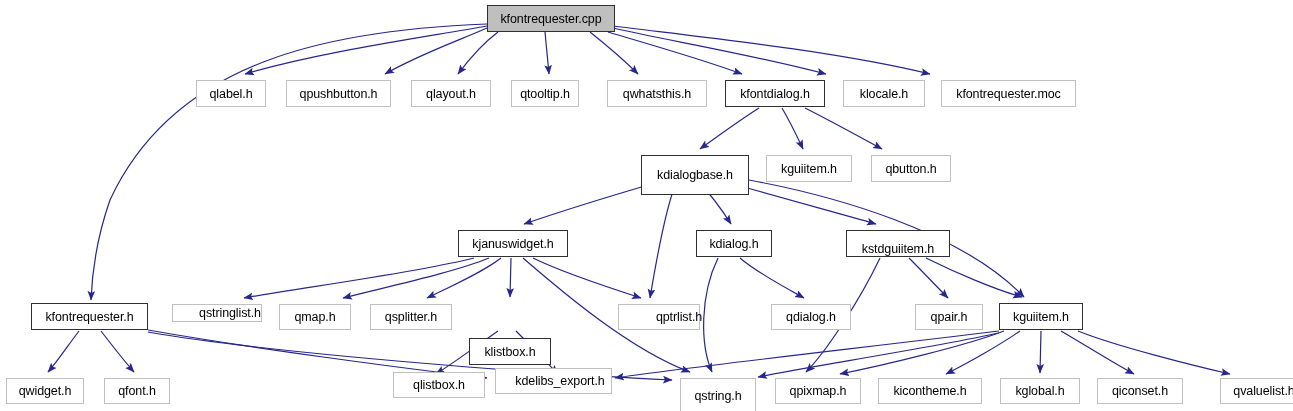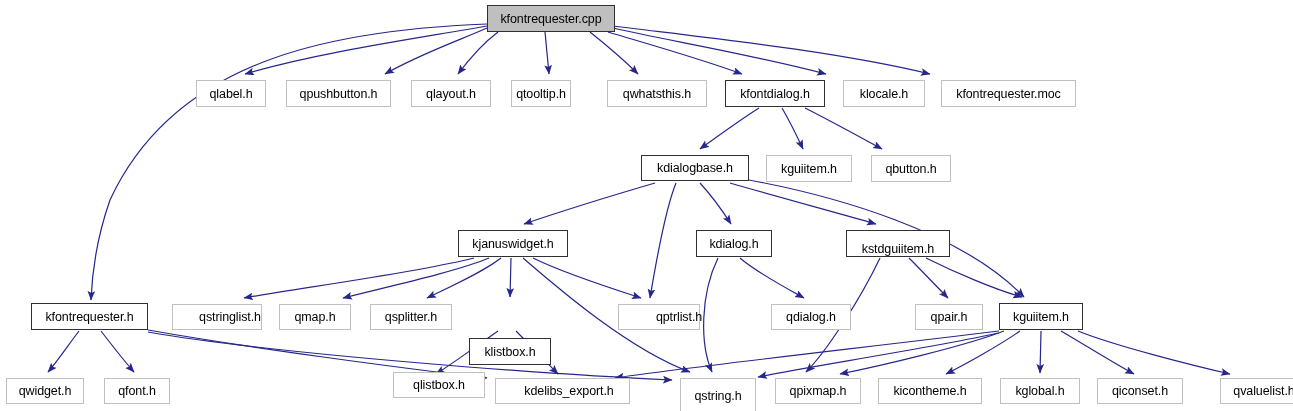--- a/index.html
+++ b/index.html
@@ -72,57 +72,57 @@
       </div>
       <div class="node" style="left: 196px; top: 80px; width: 70px; height: 27px;">
         <span>qlabel.h</span>
       </div>
       <div class="node" style="left: 286px; top: 80px; width: 105px; height: 27px;">
         <span>qpushbutton.h</span>
       </div>
       <div class="node" style="left: 411px; top: 80px; width: 80px; height: 27px;">
         <span>qlayout.h</span>
       </div>
-      <div class="node" style="left: 511px; top: 80px; width: 60px; height: 27px; text-align: center;">
+      <div class="node" style="left: 511px; top: 80px; width: 68px; height: 27px; text-align: center;">
         <span>qtooltip.h</span>
       </div>
       <div class="node" style="left: 607px; top: 80px; width: 100px; height: 27px; justify-content: center;">
         <span>qwhatsthis.h</span>
       </div>
       <div class="node bold" style="left: 725px; top: 80px; width: 100px; height: 27px;">
         <span>kfontdialog.h</span>
       </div>
       <div class="node" style="left: 843px; top: 80px; width: 82px; height: 27px;">
         <span>klocale.h</span>
       </div>
       <div class="node" style="left: 941px; top: 80px; width: 135px; height: 27px;">
         <span>kfontrequester.moc</span>
       </div>
-      <div class="node bold" style="left: 641px; top: 155px; width: 108px; height: 26px; align-items: center;">
+      <div class="node bold" style="left: 641px; top: 155px; width: 108px; height: 40px; align-items: center;">
         <span>kdialogbase.h</span>
       </div>
       <div class="node" style="left: 766px; top: 155px; width: 86px; height: 27px;">
         <span>kguiitem.h</span>
       </div>
       <div class="node" style="left: 871px; top: 155px; width: 80px; height: 27px;">
         <span>qbutton.h</span>
       </div>
       <div class="node bold" style="left: 458px; top: 230px; width: 110px; height: 27px;">
         <span>kjanuswidget.h</span>
       </div>
       <div class="node bold" style="left: 696px; top: 230px; width: 76px; height: 27px;">
         <span>kdialog.h</span>
       </div>
       <div class="node bold" style="left: 846px; top: 230px; width: 104px; height: 27px; align-items: flex-end;">
         <span>kstdguiitem.h</span>
       </div>
       <div class="node bold" style="left: 31px; top: 303px; width: 117px; height: 27px;">
         <span>kfontrequester.h</span>
       </div>
-      <div class="node" style="left: 172px; top: 304px; width: 90px; height: 26px; padding-left: 26px;">
+      <div class="node" style="left: 172px; top: 304px; width: 90px; height: 18px; padding-left: 26px;">
         <span>qstringlist.h</span>
       </div>
       <div class="node" style="left: 279px; top: 304px; width: 72px; height: 26px;">
         <span>qmap.h</span>
       </div>
       <div class="node" style="left: 370px; top: 304px; width: 82px; height: 26px;">
         <span>qsplitter.h</span>
       </div>
       <div class="node bold" style="left: 469px; top: 303px; width: 82px; height: 27px; margin-top: 35px;">
         <span>klistbox.h</span>
@@ -141,21 +141,21 @@
       </div>
       <div class="node" style="left: 6px; top: 378px; width: 78px; height: 26px;">
         <span>qwidget.h</span>
       </div>
       <div class="node" style="left: 104px; top: 378px; width: 66px; height: 26px;">
         <span>qfont.h</span>
       </div>
       <div class="node" style="left: 393px; top: 372px; width: 92px; height: 26px; justify-content: center;">
         <span>qlistbox.h</span>
       </div>
-      <div class="node" style="left: 495px; top: 378px; width: 135px; height: 26px; padding-left: 13px;">
+      <div class="node" style="left: 495px; top: 368px; width: 117px; height: 26px; padding-left: 13px;">
         <span>kdelibs_export.h</span>
       </div>
       <div class="node" style="left: 680px; top: 378px; width: 76px; height: 35px;">
         <span>qstring.h</span>
       </div>
       <div class="node" style="left: 775px; top: 378px; width: 86px; height: 26px;">
         <span>qpixmap.h</span>
       </div>
       <div class="node" style="left: 878px; top: 378px; width: 104px; height: 26px;">
         <span>kicontheme.h</span>

